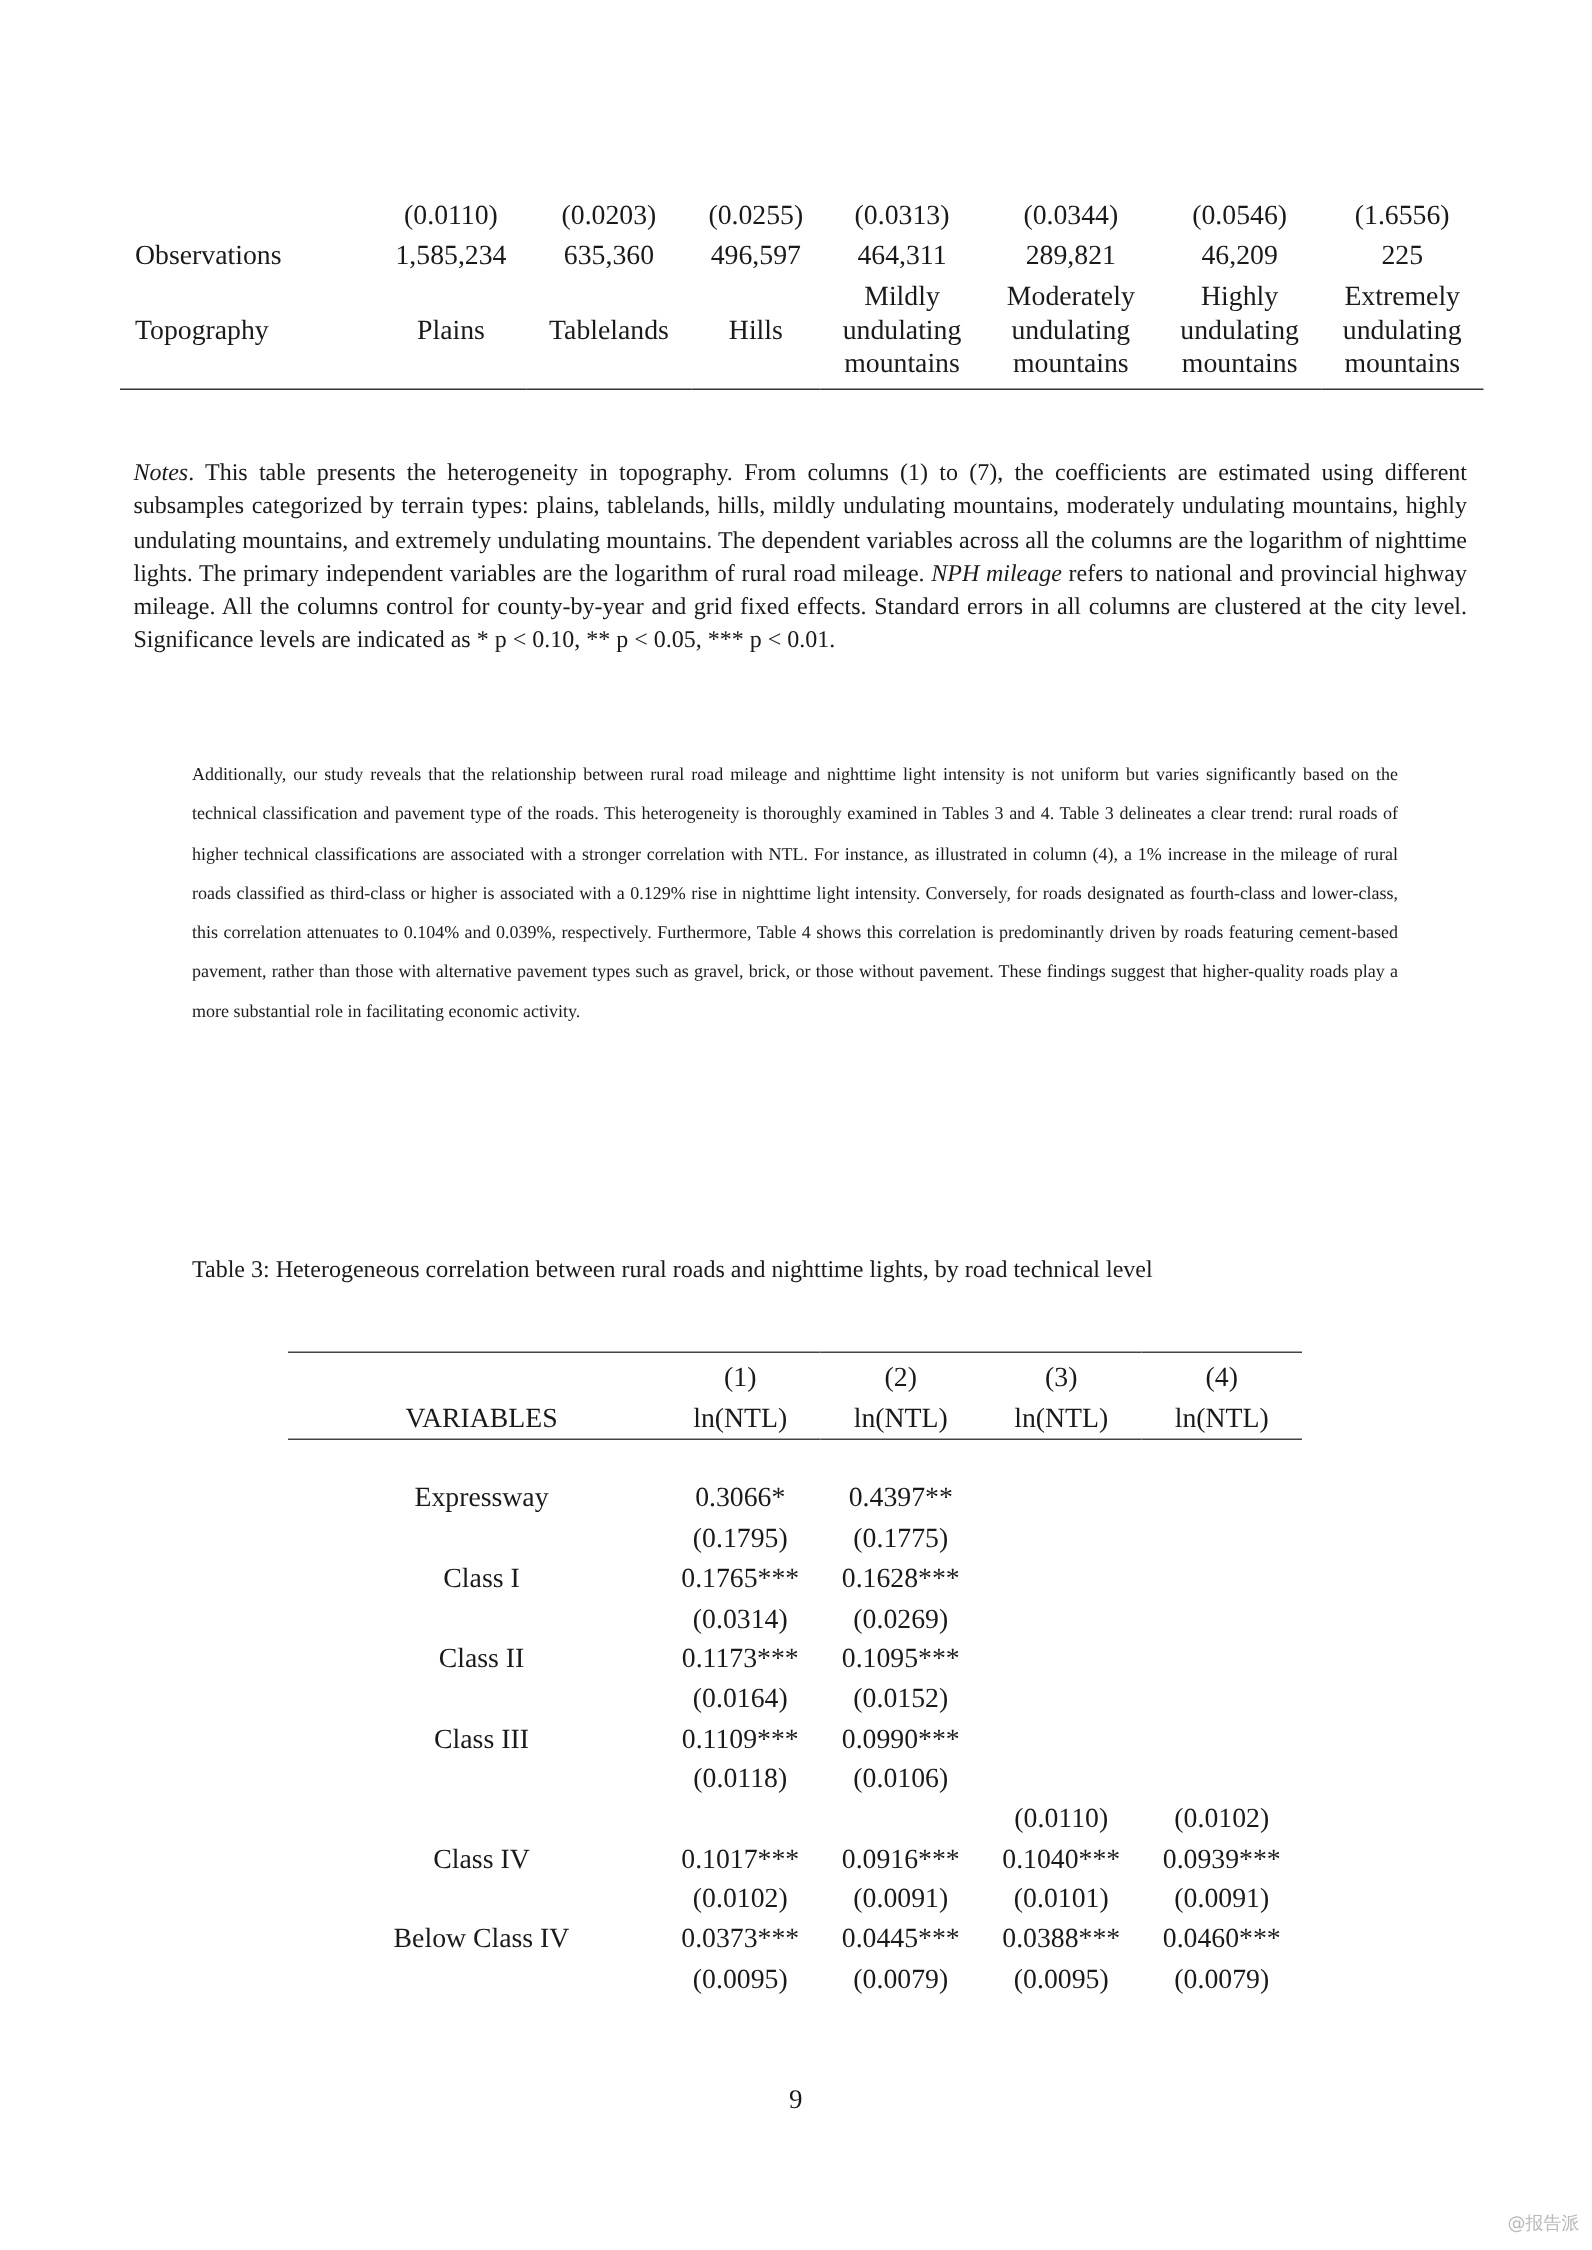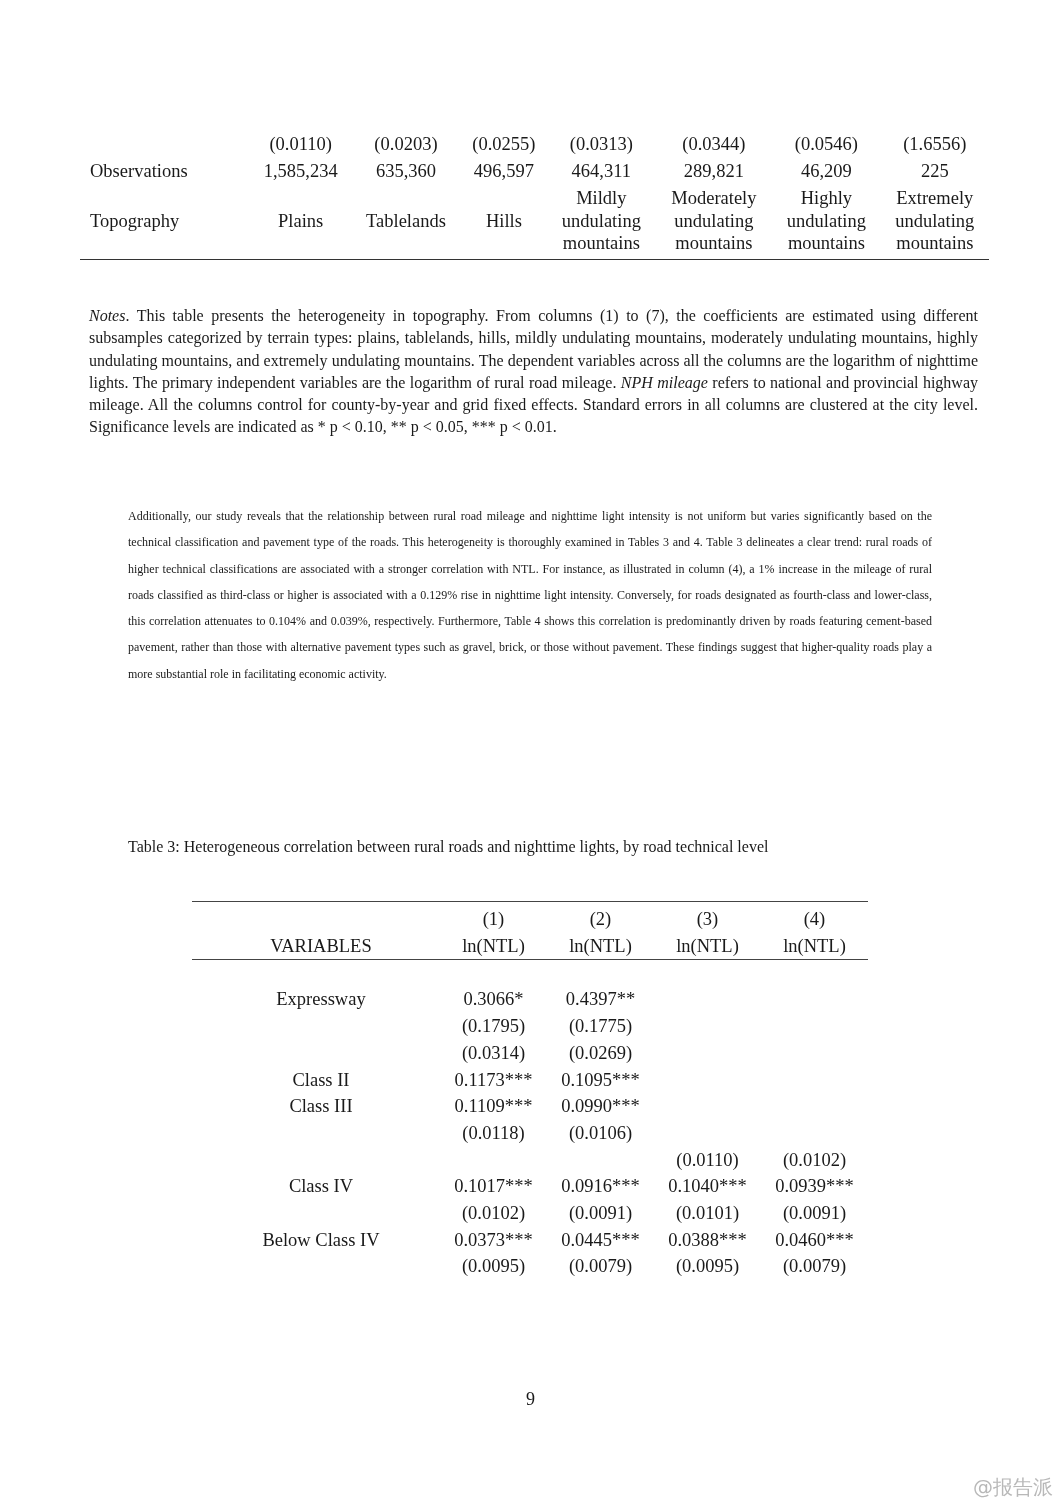--- a/index.html
+++ b/index.html
@@ -31,21 +31,21 @@
     #t3 { position: absolute; left: 192px; top: 901px; width: 676px; }
     #t3 table { border-collapse: collapse; width: 100%; font-size: 18.5px; }
     #t3 td { padding: 0; line-height: 26.7px; text-align: center; }
     #t3 td.lbl { text-align: center; padding-left: 10px; width: 238px; }
     #t3 td.num { width: 107px; }
     #t3 thead tr.first td { border-top: 1.5px solid #444; padding-top: 4px; }
     #t3 thead tr.last td { border-bottom: 1.5px solid #444; }
     #t3 tr.spacer td { height: 26px; }
     #pagenum { position: absolute; left: 0; width: 1061px; top: 1389px; text-align: center; font-size: 18px; }
     #watermark {
-      position: absolute; right: 8px; top: 1474px; font-size: 20px; color: #b8b8b8;
+      position: absolute; right: 8px; top: 1474px; font-size: 12px; color: #b8b8b8;
       font-family: "DejaVu Sans", sans-serif;
     }
   </style>
 </head>
 <body>
 
 <div id="t2">
   <table>
     <tbody id="t2body">
       <tr>
@@ -118,30 +118,44 @@
           <td class="num"></td>
         </tr>
         <tr>
           <td class="lbl"></td>
           <td class="num">(0.1795)</td>
           <td class="num">(0.1775)</td>
           <td class="num"></td>
           <td class="num"></td>
         </tr>
         <tr>
+          <td class="lbl">Class I</td>
+          <td class="num">0.1765***</td>
+          <td class="num">0.1628***</td>
+          <td class="num"></td>
+          <td class="num"></td>
+        </tr>
+        <tr>
           <td class="lbl"></td>
           <td class="num">(0.0314)</td>
           <td class="num">(0.0269)</td>
           <td class="num"></td>
           <td class="num"></td>
         </tr>
         <tr>
           <td class="lbl">Class II</td>
           <td class="num">0.1173***</td>
           <td class="num">0.1095***</td>
+          <td class="num"></td>
+          <td class="num"></td>
+        </tr>
+        <tr>
+          <td class="lbl"></td>
+          <td class="num">(0.0164)</td>
+          <td class="num">(0.0152)</td>
           <td class="num"></td>
           <td class="num"></td>
         </tr>
         <tr>
           <td class="lbl">Class III</td>
           <td class="num">0.1109***</td>
           <td class="num">0.0990***</td>
           <td class="num"></td>
           <td class="num"></td>
         </tr>

